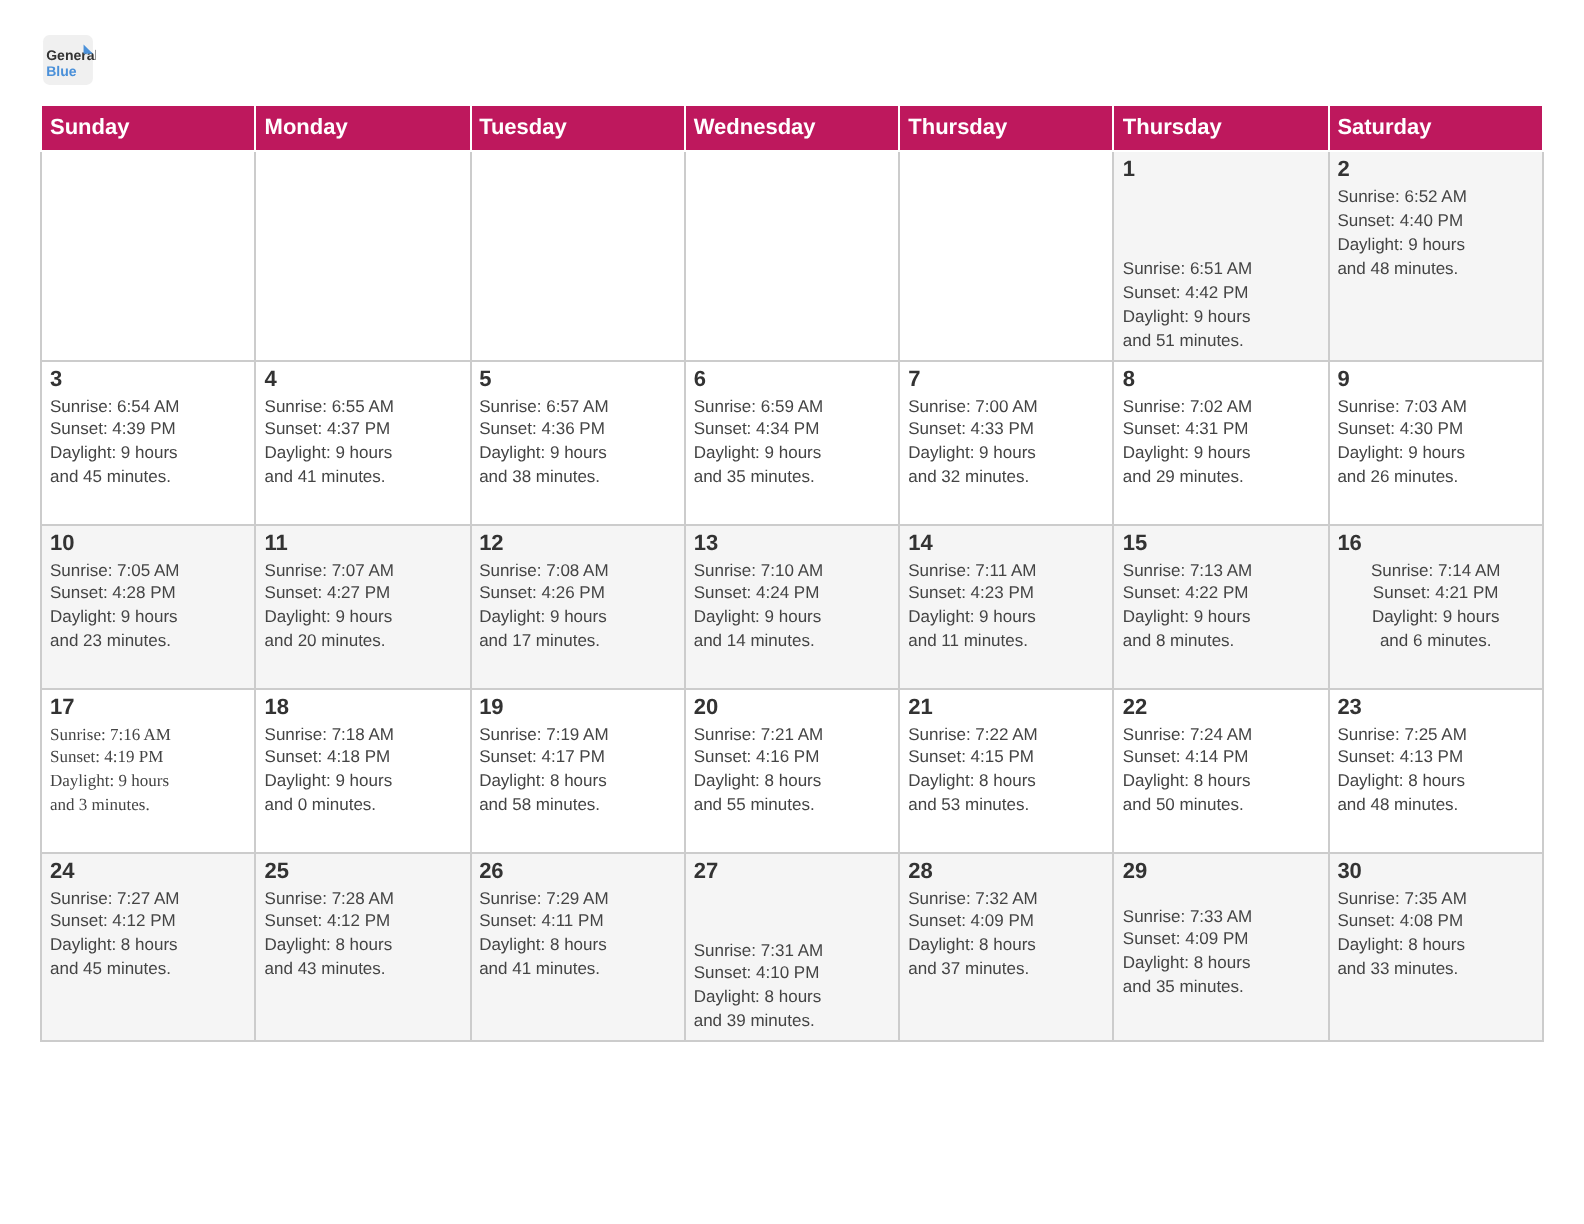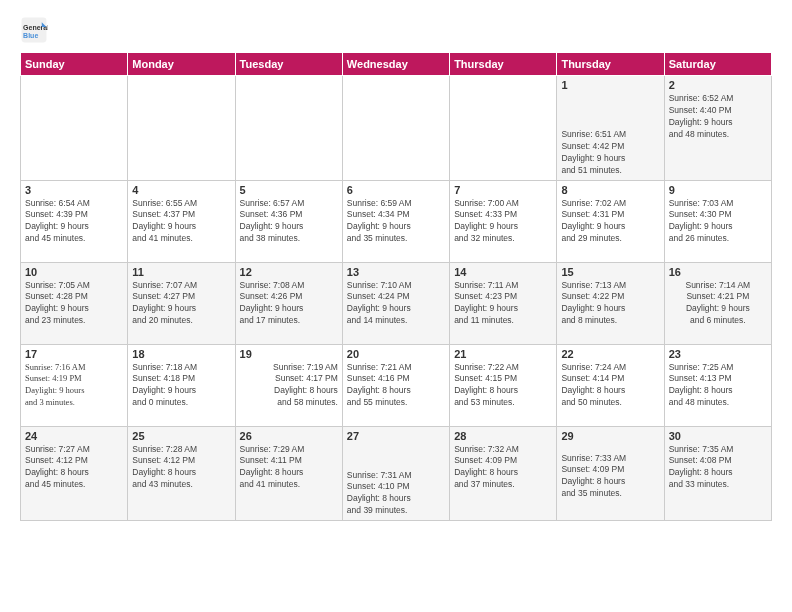--- a/index.html
+++ b/index.html
@@ -264,21 +264,21 @@
           </td>
           <td>
             <span class="day-num">18</span>
             <div class="day-info" style="white-space: pre-line;">Sunrise: 7:18 AM
 Sunset: 4:18 PM
 Daylight: 9 hours
 and 0 minutes.</div>
           </td>
           <td>
             <span class="day-num">19</span>
-            <div class="day-info" style="white-space: pre-line; text-align: right;">Sunrise: 7:19 AM
+            <div class="day-info" style="white-space: pre-line;">Sunrise: 7:19 AM
 Sunset: 4:17 PM
 Daylight: 8 hours
 and 58 minutes.</div>
           </td>
           <td>
             <span class="day-num">20</span>
             <div class="day-info" style="white-space: pre-line;">Sunrise: 7:21 AM
 Sunset: 4:16 PM
 Daylight: 8 hours
 and 55 minutes.</div>

